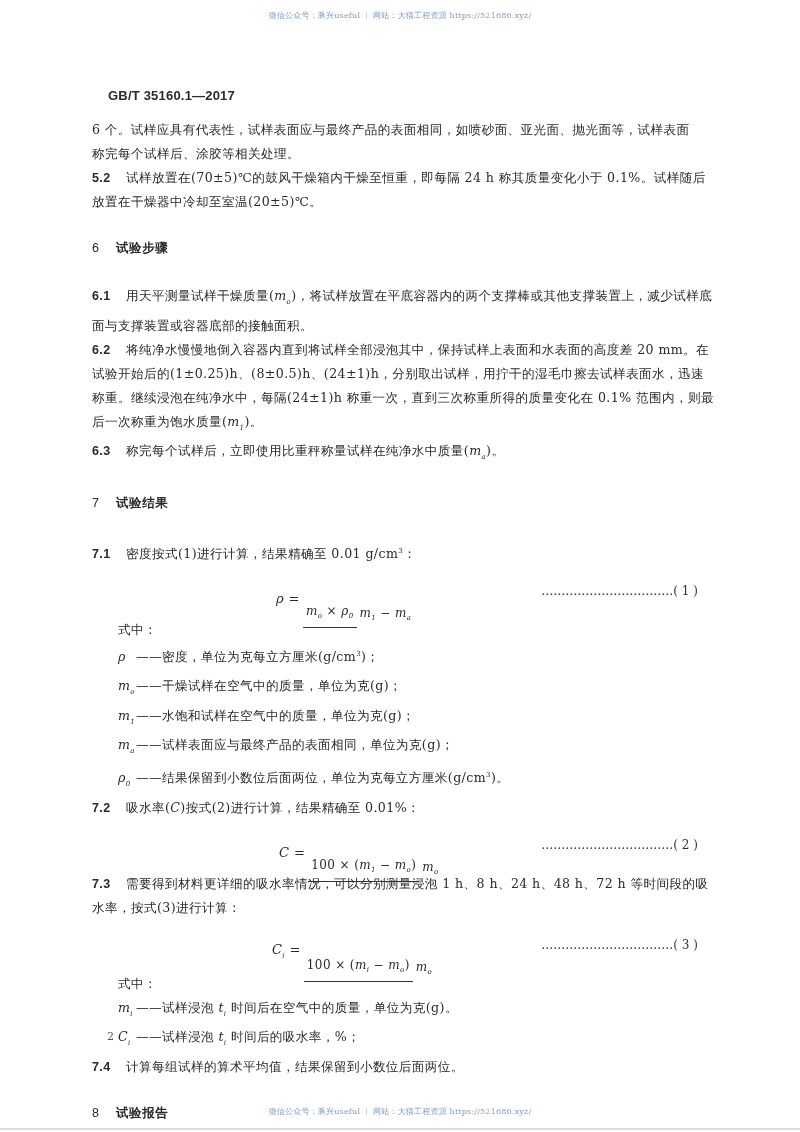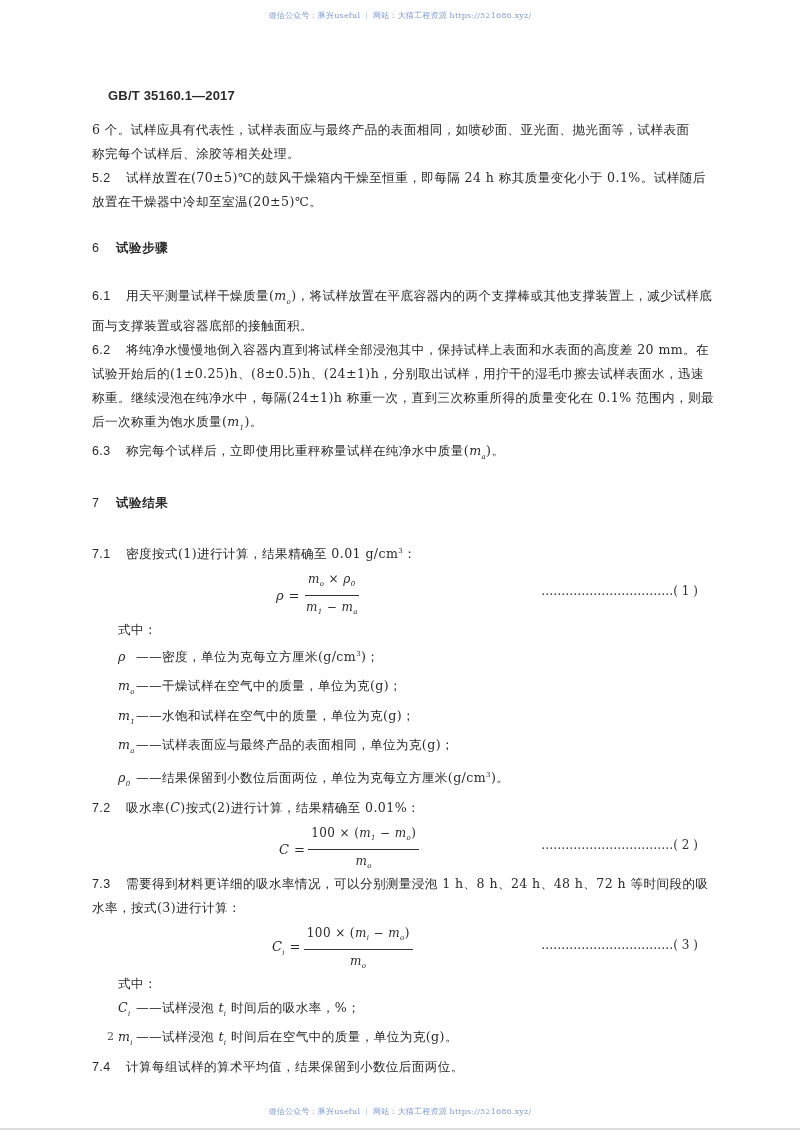--- a/index.html
+++ b/index.html
@@ -51,21 +51,21 @@
       left: 92px;
       top: 118px;
       width: 622px;
       font-size: 12.6px;
       line-height: 24px;
       letter-spacing: 0.4px;
     }
     .para { margin: 0; }
     .clause-no {
       font-family: "Liberation Sans", "DejaVu Sans", sans-serif;
-      font-weight: normal;
+      font-weight: bold;
       font-size: 12.5px;
       display: inline-block;
       width: 34px;
     }
     .heading {
       font-family: "DejaVu Sans", "Liberation Sans", sans-serif;
       font-weight: bold;
       font-size: 12.5px;
       margin: 22px 0 24px 0;
       letter-spacing: 0.6px;
@@ -85,23 +85,24 @@
       position: absolute;
       top: 2px;
       display: flex;
       align-items: center;
       font-style: italic;
       font-size: 13px;
     }
     .formula .lhs { margin-right: 3px; }
     .frac {
       display: inline-flex;
-      flex-direction: column;
+      flex-direction: row;
       align-items: center;
       font-size: 12px;
+      margin-top: 32px;
     }
     .frac .num { padding: 0 3px 2px 3px; border-bottom: 1px solid #333; line-height: 18px; }
     .frac .den { padding: 2px 3px 0 3px; line-height: 18px; }
     .upright { font-style: normal; }
     sub { font-size: 7px; font-style: italic; }
     sup { font-size: 7px; }
     .leader {
       position: absolute;
       right: 16px;
       top: 11px;
@@ -208,28 +209,31 @@
       <span class="frac">
         <span class="num"><span class="upright">100 × (</span><span>m</span><sub>i</sub><span class="upright"> − </span><span>m</span><sub>o</sub><span class="upright">)</span></span>
         <span class="den"><span>m</span><sub>o</sub></span>
       </span>
     </div>
     <span class="leader">……………………………( 3 )</span>
   </div>
 
   <div class="where">式中：</div>
   <div class="defs">
+    <div><span class="sym"><span>m</span><sub>i</sub></span><span>——试样浸泡 </span><i>t</i><sub>i</sub><span> 时间后在空气中的质量，单位为克(g)。</span></div>
     <div><span class="sym"><span>C</span><sub>i</sub></span><span>——试样浸泡 </span><i>t</i><sub>i</sub><span> 时间后的吸水率，%；</span></div>
-    <div><span class="sym"><span>m</span><sub>i</sub></span><span>——试样浸泡 </span><i>t</i><sub>i</sub><span> 时间后在空气中的质量，单位为克(g)。</span></div>
   </div>
 
   <p class="para">
     <span class="clause-no">7.4</span><span>计算每组试样的算术平均值，结果保留到小数位后面两位。</span>
   </p>
 
+  <div class="heading">
+    <span class="hnum">8</span><span>试验报告</span>
+  </div>
 
 </div>
 
 <div class="page-number">2</div>
 
 <div class="watermark bottom">
   <span>微信公众号：豚兴useful</span><span class="sep">|</span><span>网站：大猫工程资源 https://521686.xyz/</span>
 </div>
 <div class="bottom-rule"></div>
 

